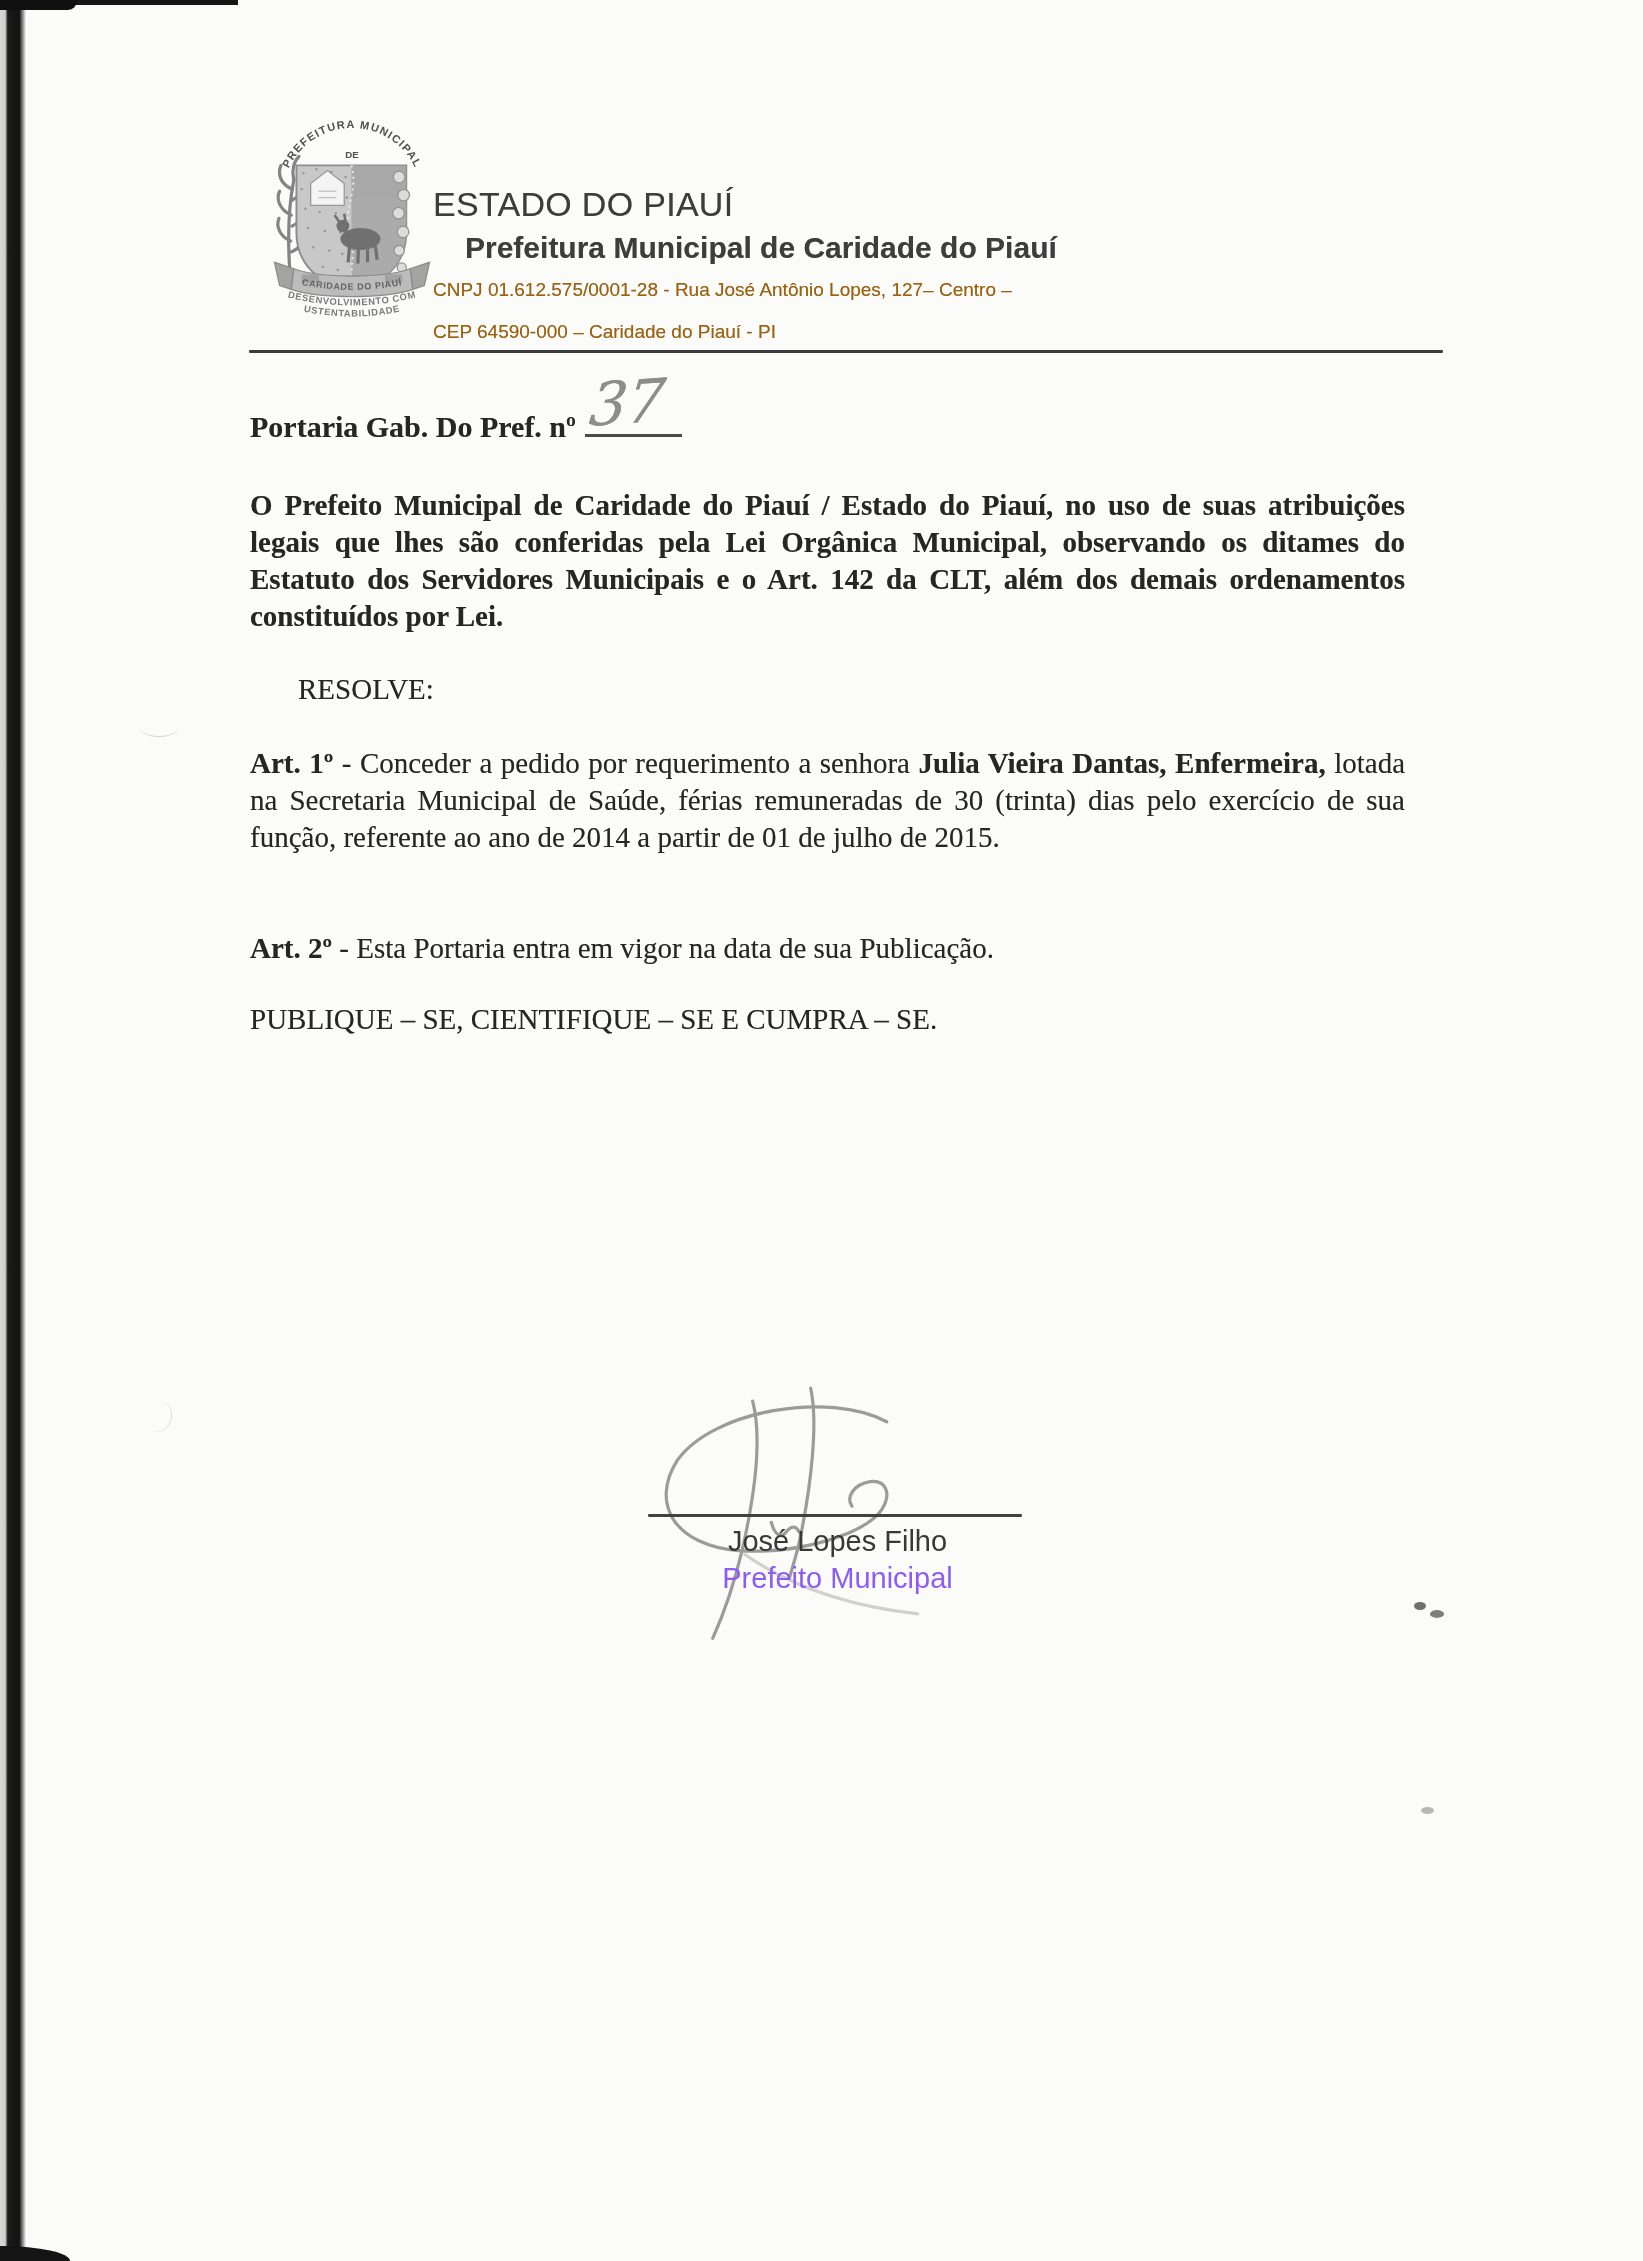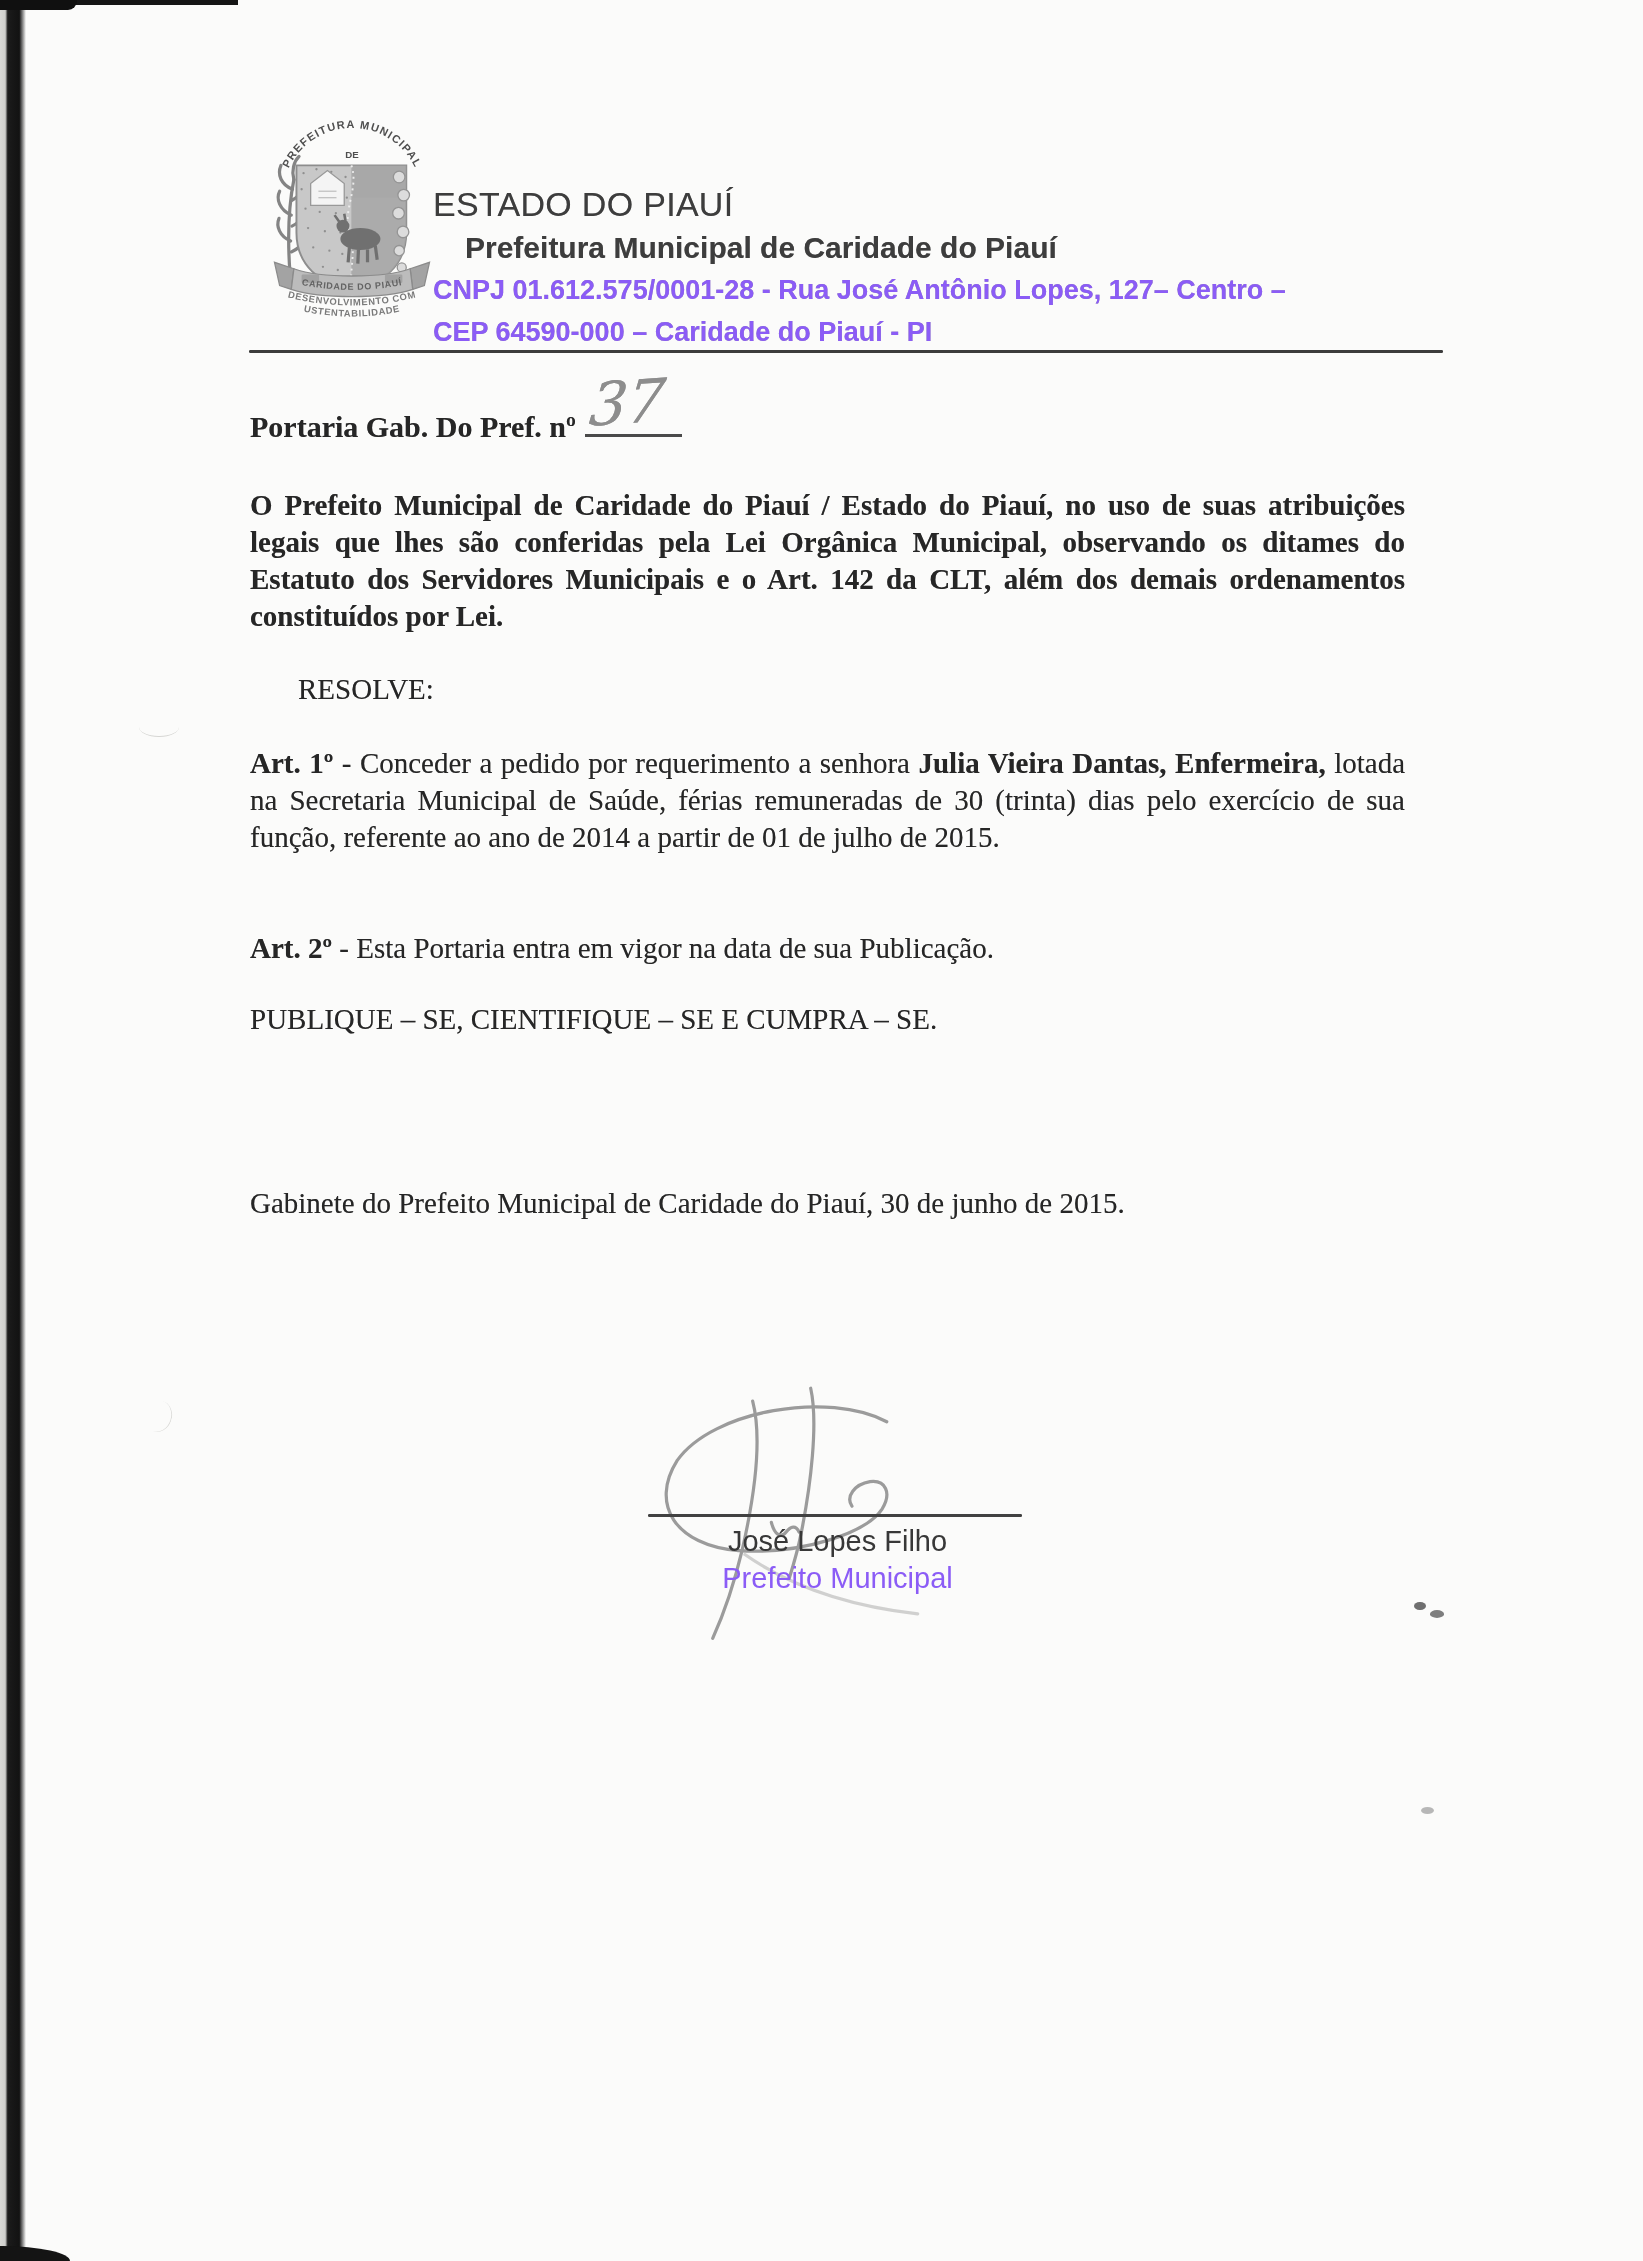--- a/index.html
+++ b/index.html
@@ -20,21 +20,21 @@
     border-bottom:1.9px solid #cdcdca;border-radius:50%;opacity:.8;}
   .faint-curve2{position:absolute;left:143px;top:1400px;width:28px;height:32px;
     border-right:1.9px solid #d3d3d0;border-radius:50%;transform:rotate(18deg);opacity:.8;}
 
   
   .emblem{position:absolute;left:268px;top:115px;width:168px;height:208px;}
   .header-text{position:absolute;left:433px;top:183px;width:967px;
     font-family:"Liberation Sans", sans-serif;color:#3d3d3d;}
   .ht1{font-size:34px;font-weight:normal;line-height:43px;letter-spacing:0.3px;}
   .ht2{font-size:30px;font-weight:bold;line-height:43px;margin-left:32px;}
-  .ht3,.ht4{font-size:27px;font-weight:bold;line-height:42px;color:#8b5cf6;}
+  .ht3,.ht4{font-size:19px;font-weight:normal;line-height:42px;color:#a16207;}
   .rule{position:absolute;left:249px;top:350px;width:1194px;height:2.6px;background:#3c3c3c;border-radius:1.3px;}
 
   
   .doc{position:absolute;left:250px;width:1155px;line-height:37px;font-size:29px;}
   .bold{font-weight:bold;}
   .just{text-align:justify;}
   .title-line{top:408px;font-weight:bold;font-size:30px;white-space:nowrap;width:1225px;}
   .blank{position:relative;display:inline-block;width:97px;height:6.4px;
     border-bottom:3.2px solid #4a4a4a;margin:0 6.4px 0 9px;vertical-align:baseline;}
   .hand-number{position:absolute;left:5.2px;top:-55px;
@@ -185,21 +185,20 @@
   <div class="doc preamble just bold toner">O Prefeito Municipal de Caridade do Piauí / Estado do Piauí, no uso de suas atribuições legais que lhes são conferidas pela Lei Orgânica Municipal, observando os ditames do Estatuto dos Servidores Municipais e o Art. 142 da CLT, além dos demais ordenamentos constituídos por Lei.</div>
 
   <div class="doc resolve toner">RESOLVE:</div>
 
   <div class="doc art1 just toner"><span class="bold">Art. 1º</span><span> - Conceder a pedido por requerimento a senhora </span><span class="bold">Julia Vieira Dantas, Enfermeira,</span><span> lotada na Secretaria Municipal de Saúde, férias remuneradas de 30 (trinta) dias pelo exercício de sua função, referente ao ano de 2014 a partir de 01 de julho de 2015.</span></div>
 
   <div class="doc art2 toner"><span class="bold">Art. 2º</span><span> - Esta Portaria entra em vigor na data de sua Publicação.</span></div>
 
   <div class="doc publique toner">PUBLIQUE – SE, CIENTIFIQUE – SE E CUMPRA – SE.</div>
 
-  <div class="doc gabinete toner">Gabinete do Prefeito Municipal de Caridade do Piauí, 30 de junho de 2015.</div>
 
   <svg class="sig-scribble" viewBox="0 0 560 400" xmlns="http://www.w3.org/2000/svg">
     <g fill="none" stroke="#9b9b9b" stroke-width="5" stroke-linecap="round">
       <path d="M 420,60 C 330,12 150,42 95,120 C 52,188 92,252 190,260 C 288,266 388,233 413,195 C 428,170 418,150 394,153 C 370,157 356,176 366,191"></path>
       <path d="M 212,28 C 226,82 216,170 196,258 C 186,300 170,352 150,396"></path>
       <path d="M 302,8 C 314,62 302,160 287,234 C 282,260 274,286 269,302"></path>
       <path d="M 241,216 C 246,236 256,241 264,231 C 271,222 279,220 284,231"></path>
       <path d="M 200,266 C 280,322 380,348 468,358" opacity=".45"></path>
     </g>
   </svg>

